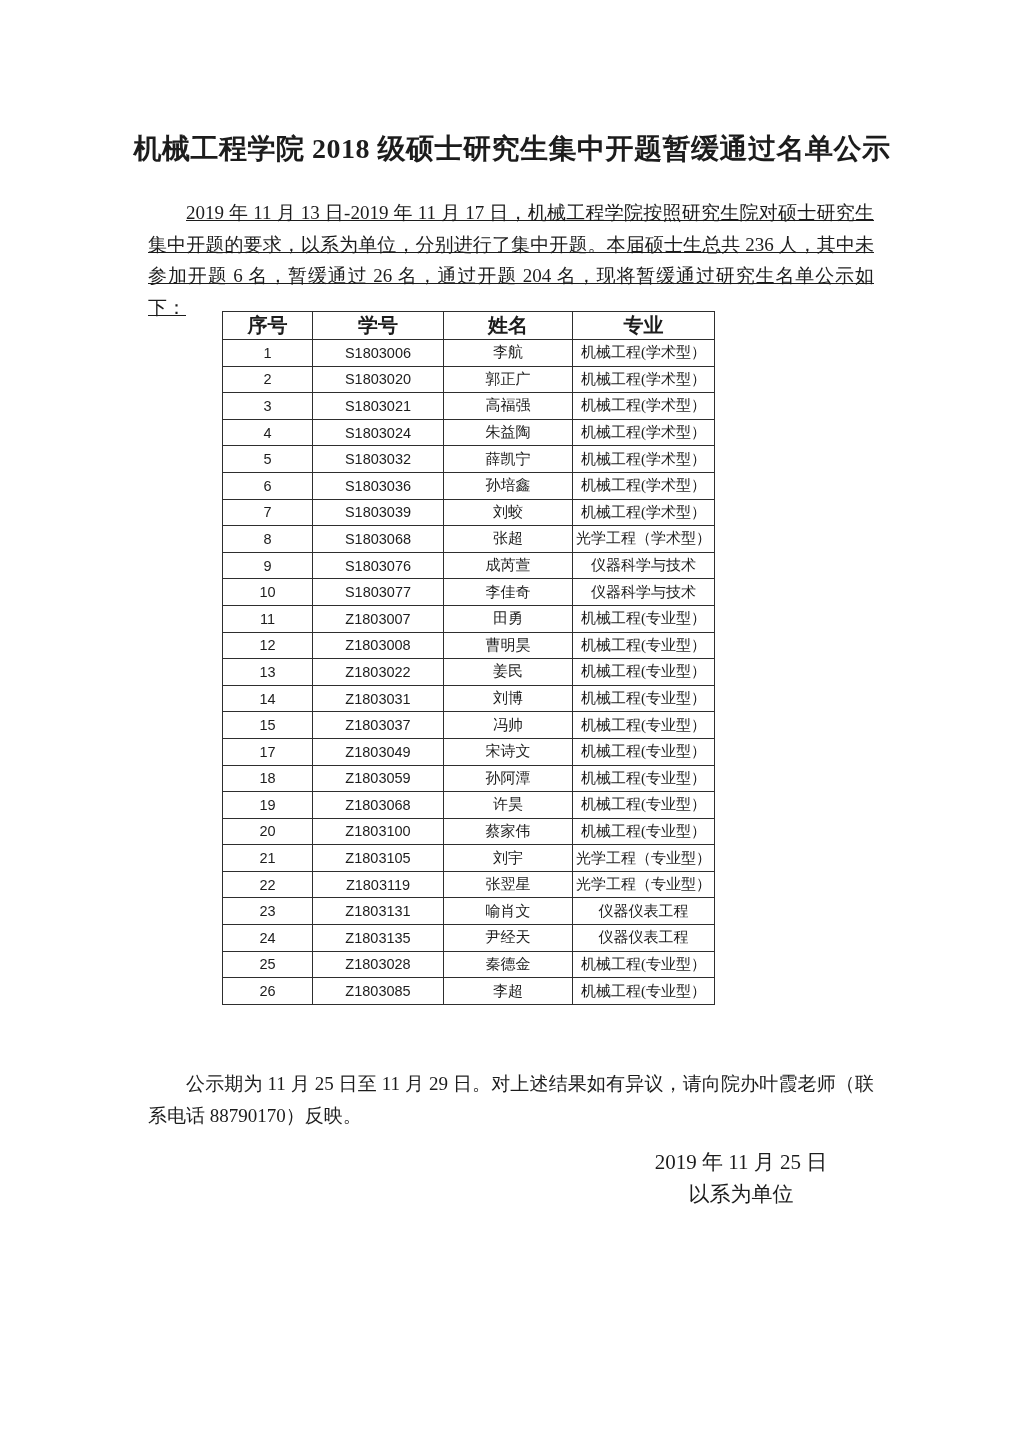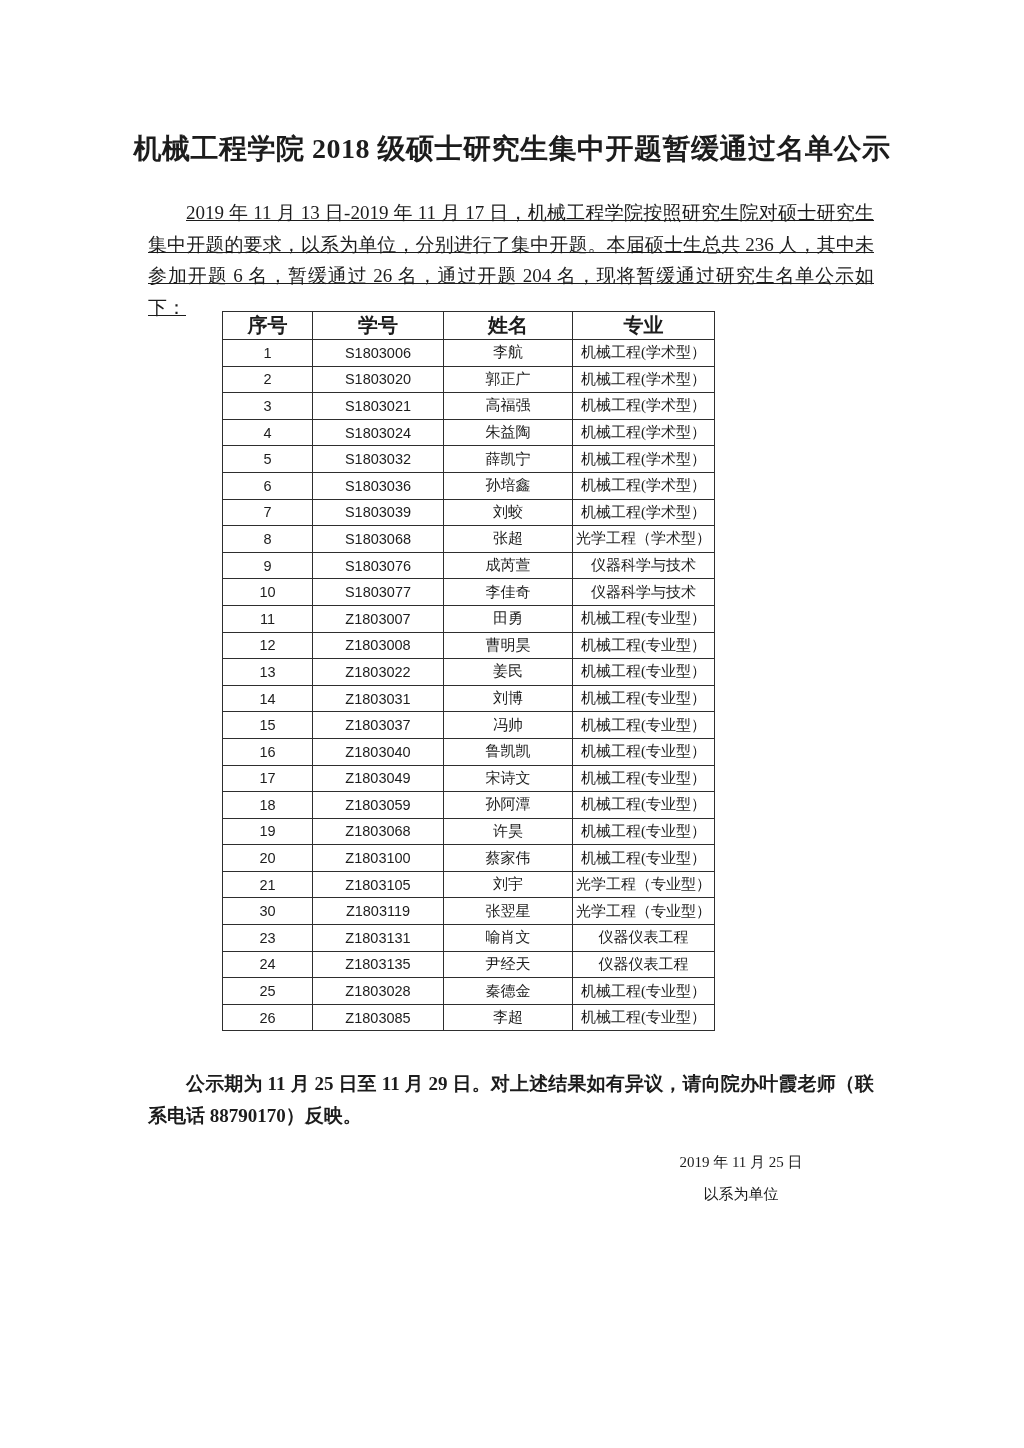--- a/index.html
+++ b/index.html
@@ -16,37 +16,37 @@
     text-align: center; font-size: 28px; font-weight: bold;
     letter-spacing: 0.5px; line-height: 36px;
   }
 
   .para {
     position: absolute; left: 148px; width: 726px;
     font-size: 19px; line-height: 31.5px;
     text-align: justify; text-indent: 2em;
   }
   .intro-para { top: 197px; text-decoration: underline; }
-  .closing-para { top: 1068px; font-weight: bold; }
+  .closing-para { top: 1068px; }
 
   .table-wrap { position: absolute; top: 311px; left: 222px; }
   table { border-collapse: collapse; table-layout: fixed; }
   th, td {
     border: 1px solid #2e2e2e;
     text-align: center; vertical-align: middle;
     overflow: hidden; white-space: nowrap;
   }
   table { border: 1px solid #4c1d95; }
   th { height: 27px; font-size: 20px; font-weight: bold; }
   td { height: 26.6px; font-size: 15px; }
   td.num { font-family: "Liberation Sans", "DejaVu Sans", sans-serif; font-size: 14.5px; }
 
   .signature {
     position: absolute; top: 1146px; left: 641px; width: 200px;
-    text-align: center; font-size: 15px; line-height: 32px;
+    text-align: center; font-size: 21px; line-height: 32px;
   }
 </style>
 </head>
 <body>
 
 <div class="page">
 
   <h1 class="doc-title">机械工程学院 2018 级硕士研究生集中开题暂缓通过名单公示</h1>
 
   <p class="para intro-para">2019 年 11 月 13 日-2019 年 11 月 17 日，机械工程学院按照研究生院对硕士研究生集中开题的要求，以系为单位，分别进行了集中开题。本届硕士生总共 236 人，其中未参加开题 6 名，暂缓通过 26 名，通过开题 204 名，现将暂缓通过研究生名单公示如下：</p>
@@ -152,26 +152,20 @@
             <td>刘博</td>
             <td>机械工程(专业型）</td>
           </tr>
           <tr>
             <td class="num">15</td>
             <td class="num">Z1803037</td>
             <td>冯帅</td>
             <td>机械工程(专业型）</td>
           </tr>
           <tr>
-            <td class="num">16</td>
-            <td class="num">Z1803040</td>
-            <td>鲁凯凯</td>
-            <td>机械工程(专业型）</td>
-          </tr>
-          <tr>
             <td class="num">17</td>
             <td class="num">Z1803049</td>
             <td>宋诗文</td>
             <td>机械工程(专业型）</td>
           </tr>
           <tr>
             <td class="num">18</td>
             <td class="num">Z1803059</td>
             <td>孙阿潭</td>
             <td>机械工程(专业型）</td>
@@ -188,21 +182,21 @@
             <td>蔡家伟</td>
             <td>机械工程(专业型）</td>
           </tr>
           <tr>
             <td class="num">21</td>
             <td class="num">Z1803105</td>
             <td>刘宇</td>
             <td>光学工程（专业型）</td>
           </tr>
           <tr>
-            <td class="num">30</td>
+            <td class="num">22</td>
             <td class="num">Z1803119</td>
             <td>张翌星</td>
             <td>光学工程（专业型）</td>
           </tr>
           <tr>
             <td class="num">23</td>
             <td class="num">Z1803131</td>
             <td>喻肖文</td>
             <td>仪器仪表工程</td>
           </tr>

